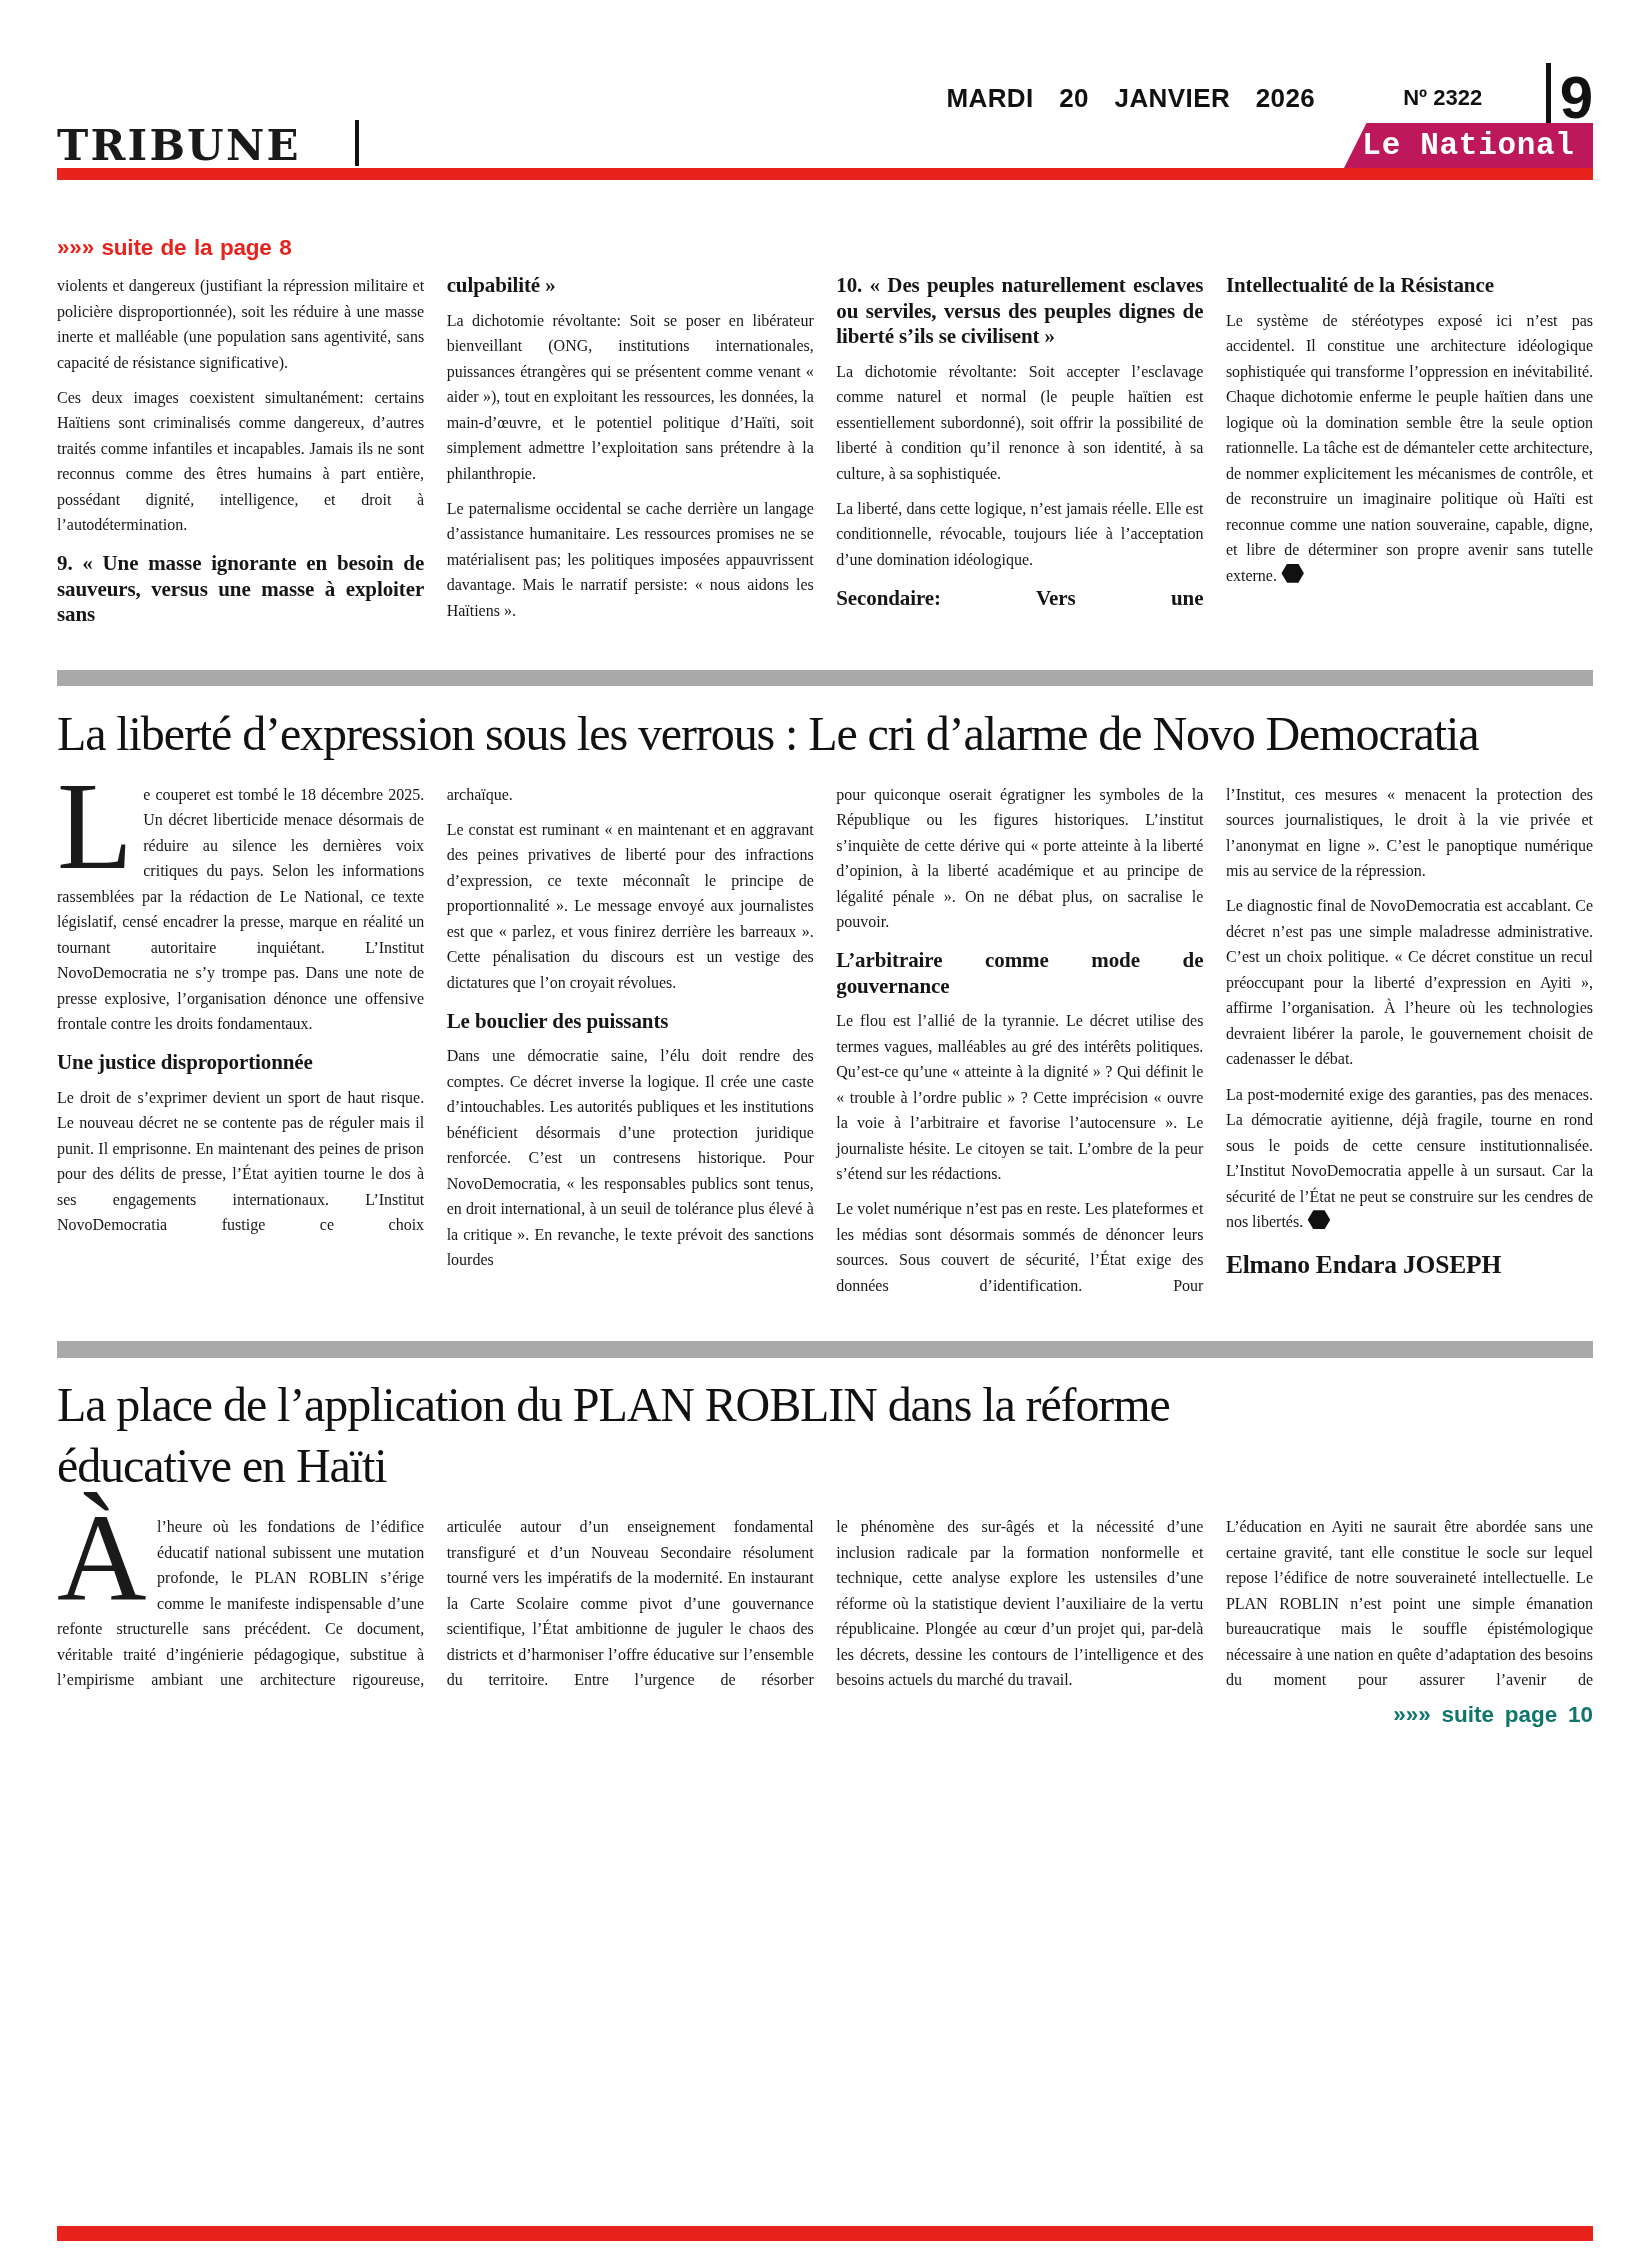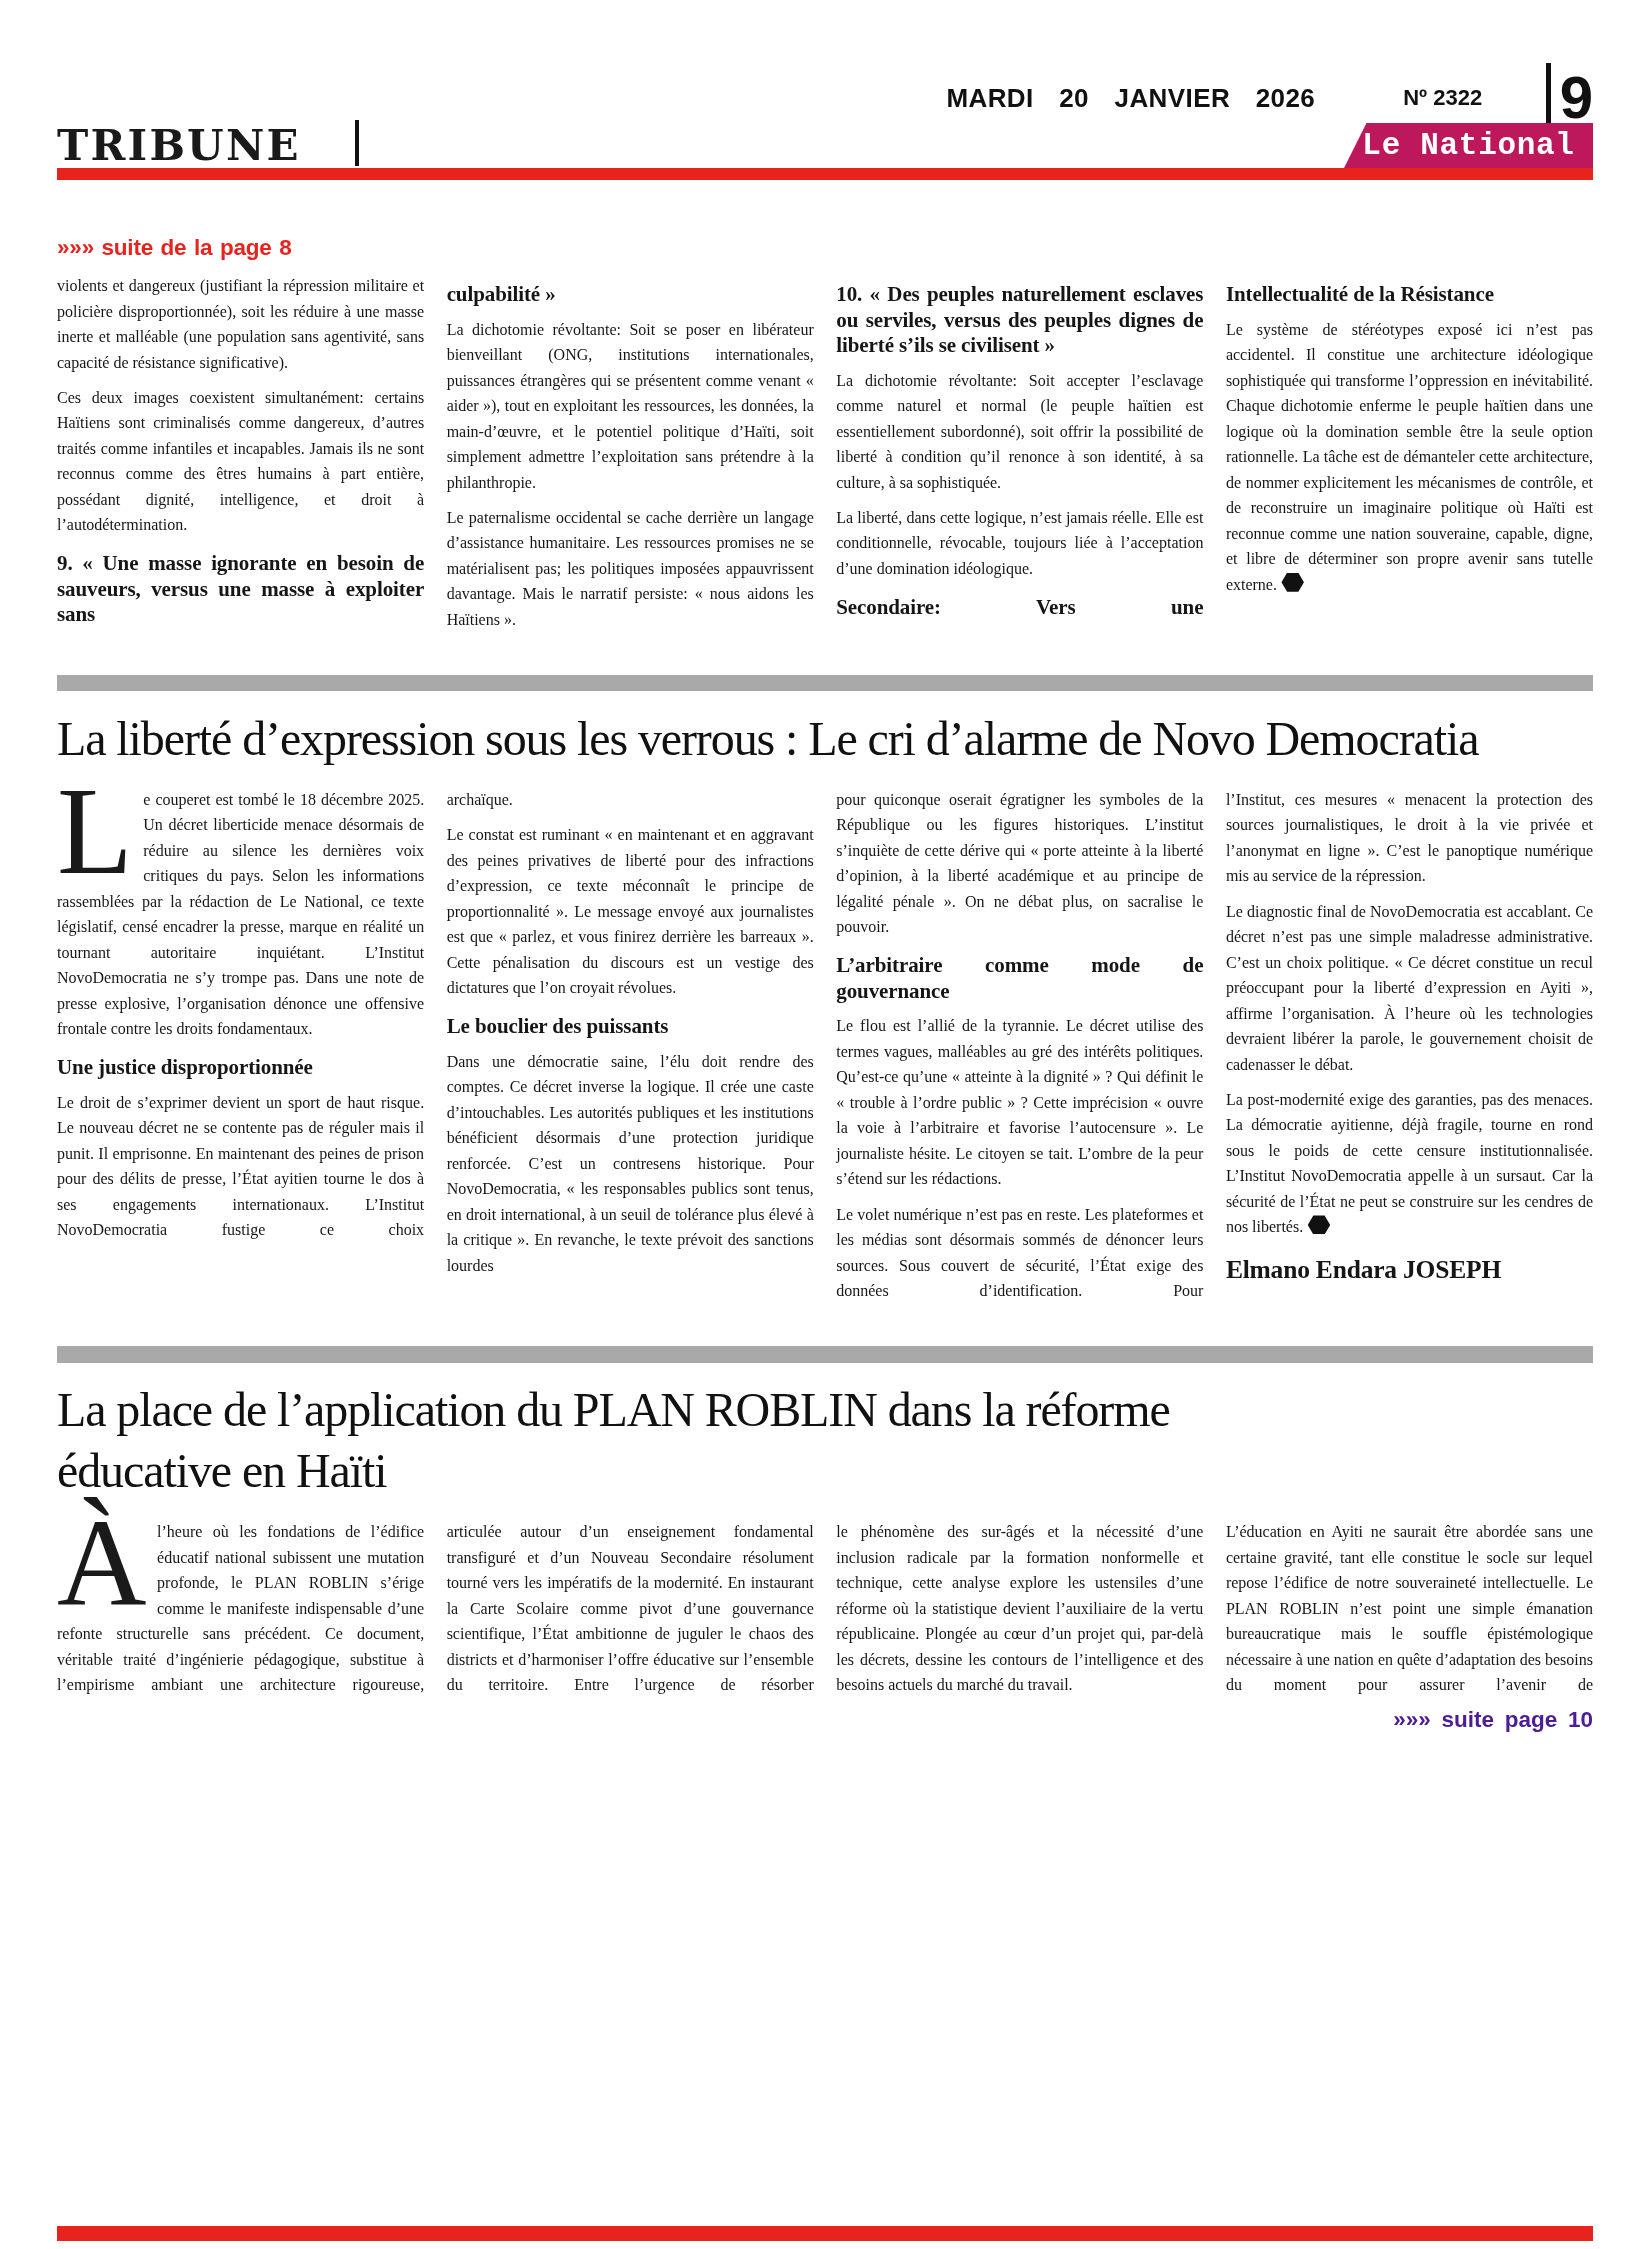--- a/index.html
+++ b/index.html
@@ -30,21 +30,21 @@
   .suite-from{position:absolute; top:235px; left:0;
               font-family:"Liberation Sans", sans-serif; font-weight:bold;
               font-size:22.5px; letter-spacing:-0.2px; word-spacing:1.5px;}
   
   .cols{display:flex; gap:22.5px;}
   .col{flex:1 1 0; min-width:0; text-align:justify;}
   .p{font-size:16px; line-height:25.5px; margin:0 0 9.7px;}
   .p.spread{text-align-last:justify;}
   .h2{font-weight:bold; font-size:21px; line-height:25.5px; margin:13.5px 0 9px;
       letter-spacing:-0.1px; text-align:justify;}
-  .col .h2:first-child{margin-top:9px;}
+  .col .h2:first-child{margin-top:0;}
   .h2.spread{text-align-last:justify;}
   .rule{height:16.5px; background:#a9a9a9; margin-top:33px;}
   .h1{font-weight:normal; font-size:48px; line-height:61px; letter-spacing:-1.1px;
       margin:16.5px 0 18px; color:#111;}
   .h1.narrow{max-width:1170px;}
   .dc{float:left; font-size:124px; line-height:90px; padding:0 10.5px 0 0;
       font-weight:400; color:#1a1a1a;}
   .endmark{display:inline-block; width:22.5px; height:19px; background:#111;
            clip-path:polygon(25% 0,75% 0,100% 50%,75% 100%,25% 100%,0 50%);
            vertical-align:-2.2px; margin-left:4.5px;}
@@ -132,19 +132,19 @@
       <p class="p spread"><span class="dc">À</span><span>l’heure où les fondations de l’édifice éducatif national subissent une mutation profonde, le PLAN ROBLIN s’érige comme le manifeste indispensable d’une refonte structurelle sans précédent. Ce document, véritable traité d’ingénierie pédagogique, substitue à l’empirisme ambiant une architecture rigoureuse,</span></p>
     </div>
     <div class="col">
       <p class="p spread">articulée autour d’un enseignement fondamental transfiguré et d’un Nouveau Secondaire résolument tourné vers les impératifs de la modernité. En instaurant la Carte Scolaire comme pivot d’une gouvernance scientifique, l’État ambitionne de juguler le chaos des districts et d’harmoniser l’offre éducative sur l’ensemble du territoire. Entre l’urgence de résorber</p>
     </div>
     <div class="col">
       <p class="p">le phénomène des sur-âgés et la nécessité d’une inclusion radicale par la formation nonformelle et technique, cette analyse explore les ustensiles d’une réforme où la statistique devient l’auxiliaire de la vertu républicaine. Plongée au cœur d’un projet qui, par-delà les décrets, dessine les contours de l’intelligence et des besoins actuels du marché du travail.</p>
     </div>
     <div class="col">
       <p class="p spread">L’éducation en Ayiti ne saurait être abordée sans une certaine gravité, tant elle constitue le socle sur lequel repose l’édifice de notre souveraineté intellectuelle. Le PLAN ROBLIN n’est point une simple émanation bureaucratique mais le souffle épistémologique nécessaire à une nation en quête d’adaptation des besoins du moment pour assurer l’avenir de</p>
-      <div class="suite-next accent-fg" style="color: #4c1d95;">»»» suite page  10</div>
+      <div class="suite-next accent-fg" style="color: #0f766e;">»»» suite page  10</div>
     </div>
   </div>
 
   <div class="red-rule-bottom accent-bg" style="background: rgb(232, 35, 29);"></div>
 </div>
 
 
 </body></html>

